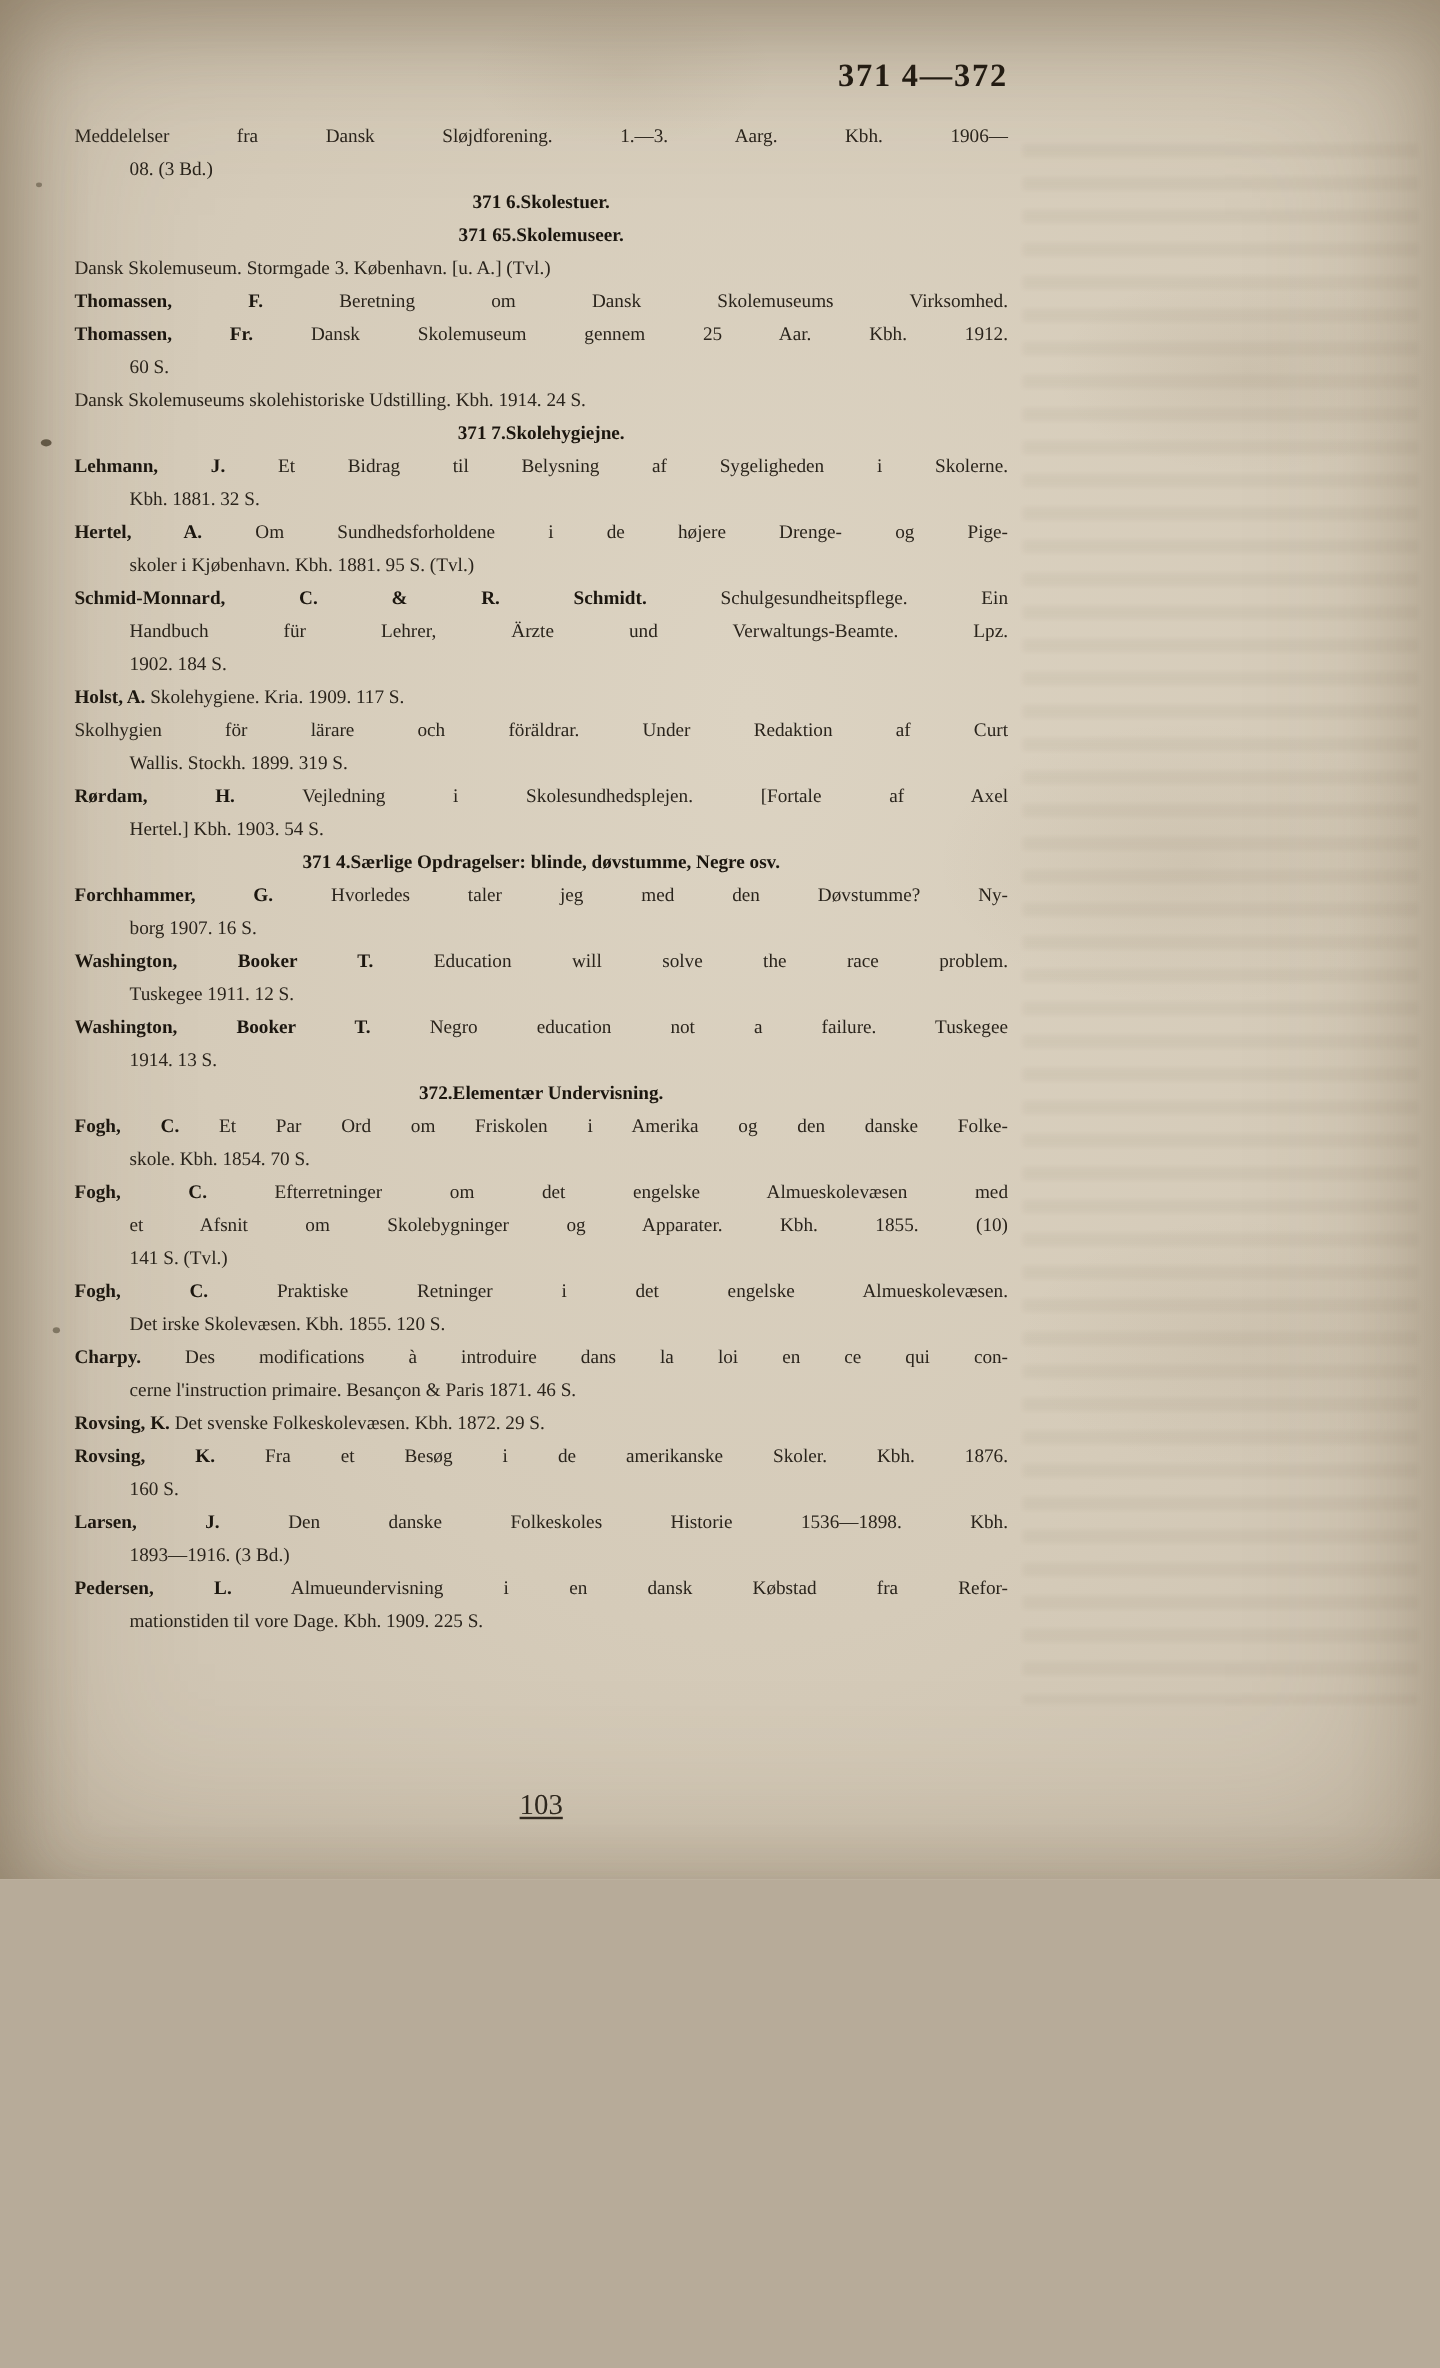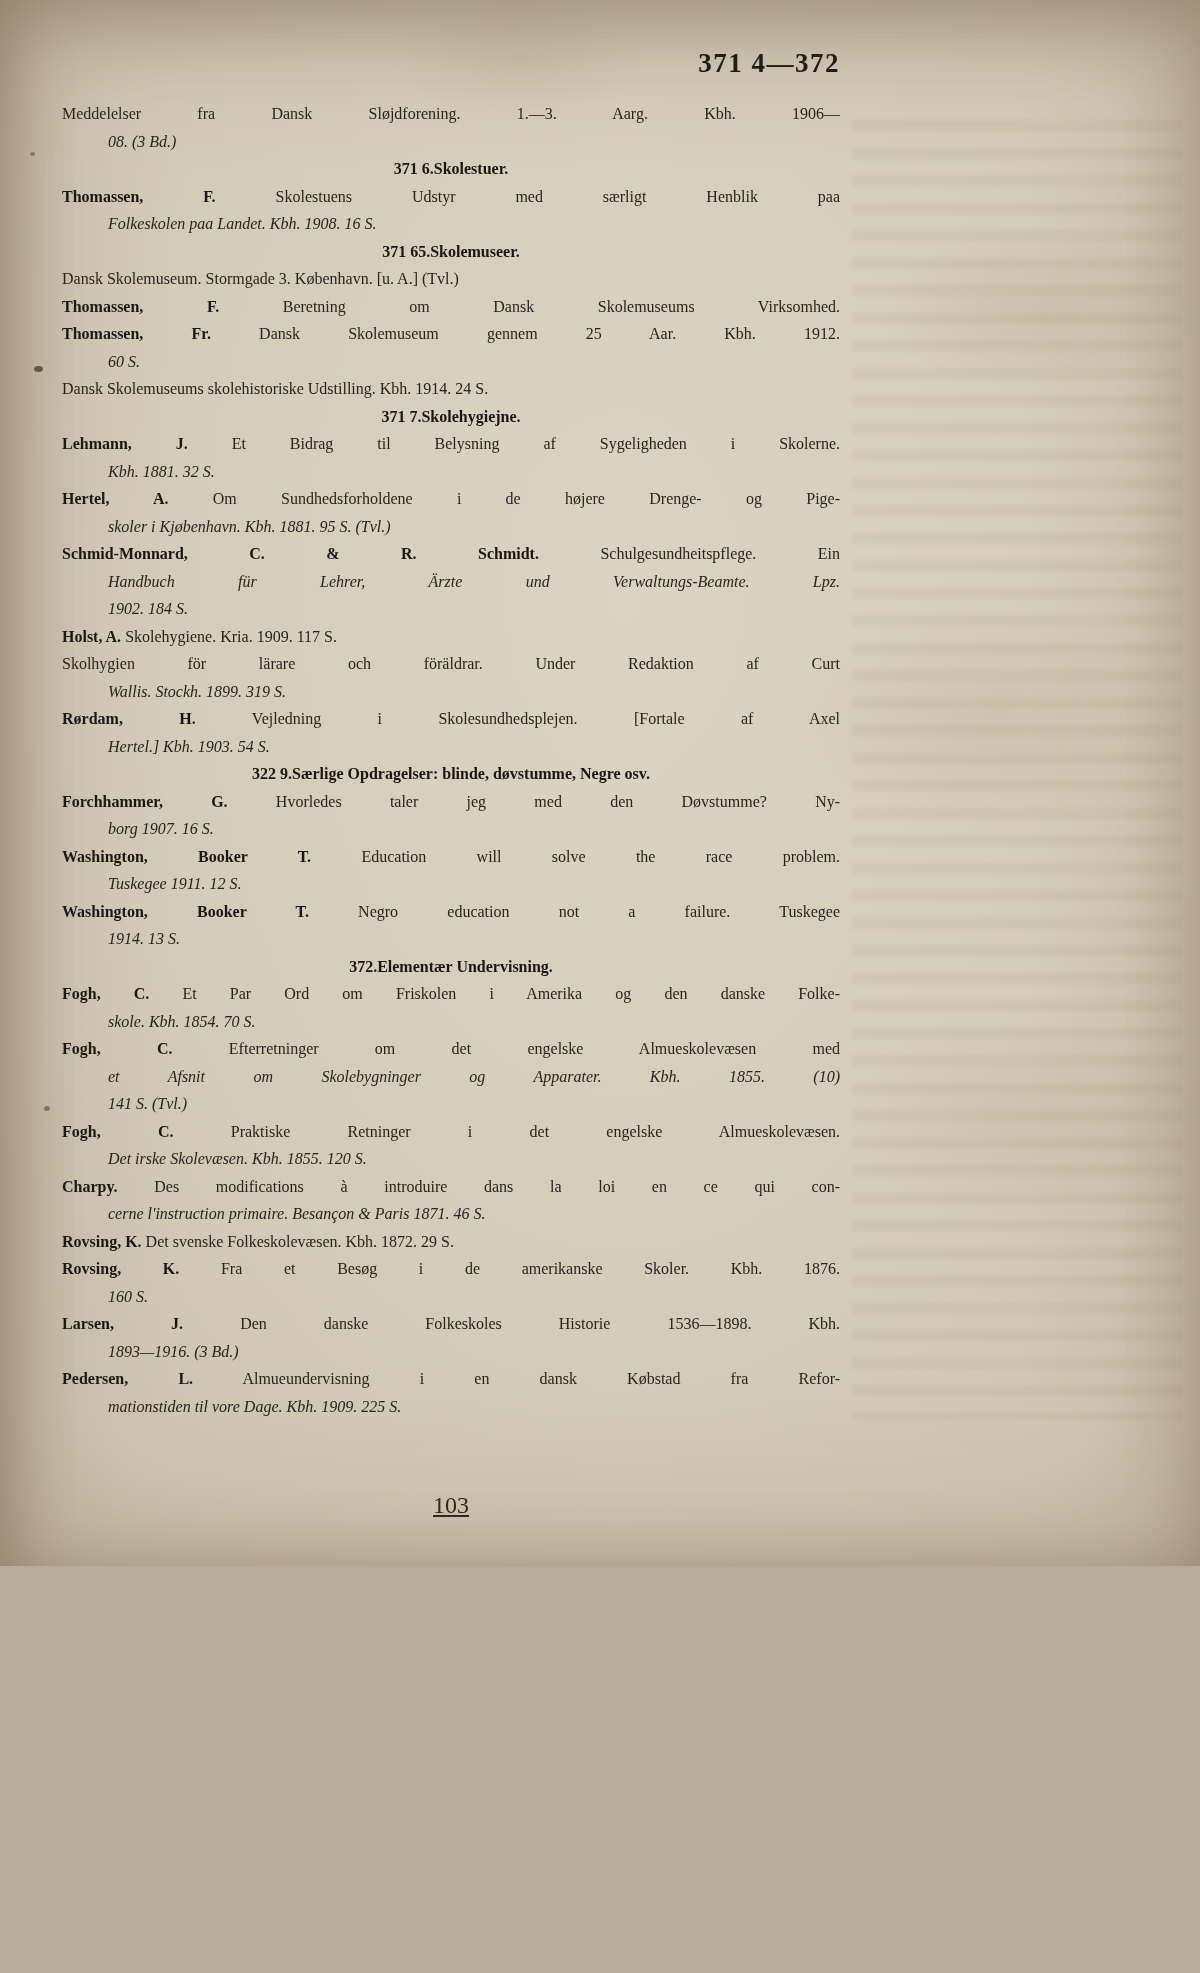--- a/index.html
+++ b/index.html
@@ -54,21 +54,21 @@
     font-weight: bold; font-size: 27px; letter-spacing: 1.5px;
     color: #1b160f;
   }
   .content {
     position: absolute; left: 62px; top: 100px; width: 778px;
     font-size: 16px; line-height: 27.5px;
     color: #2a241c;
   }
   .line { }
   .line.j { text-align: justify; text-align-last: justify; }
-  .line.cont { margin-left: 46px; font-style: italic; }
+  .line.cont { margin-left: 46px; }
   .entry b { font-weight: bold; color: #1b160f; }
   .section {
     display: flex; justify-content: center;
     font-weight: bold; color: #1b160f;
   }
   .footer-row {
     position: absolute; left: 62px; top: 1492px; width: 778px;
     text-align: center; font-size: 24px; color: #2a241c; text-decoration: underline;
   }
 </style>
@@ -88,24 +88,20 @@
 
   <div class="content" id="blocks">
       <div class="entry">
         <div class="line j"><span class="txt">Meddelelser fra Dansk Sløjdforening. 1.—3. Aarg. Kbh. 1906—</span></div>
         <div class="line cont"><span class="txt">08. (3 Bd.)</span></div>
       </div>
       <div class="section line">
         <span class="num">371 6.</span>
         <span class="title">Skolestuer.</span>
       </div>
-      <div class="entry">
-        <div class="line j"><b class="lead">Thomassen, F.</b> <span class="txt">Skolestuens Udstyr med særligt Henblik paa</span></div>
-        <div class="line cont"><span class="txt">Folkeskolen paa Landet. Kbh. 1908. 16 S.</span></div>
-      </div>
       <div class="section line">
         <span class="num">371 65.</span>
         <span class="title">Skolemuseer.</span>
       </div>
       <div class="entry">
         <div class="line"><span class="txt">Dansk Skolemuseum. Stormgade 3. København. [u. A.] (Tvl.)</span></div>
       </div>
       <div class="entry">
         <div class="line j"><b class="lead">Thomassen, F.</b> <span class="txt">Beretning om Dansk Skolemuseums Virksomhed.</span></div>
       </div>
@@ -138,21 +134,21 @@
       </div>
       <div class="entry">
         <div class="line j"><span class="txt">Skolhygien för lärare och föräldrar. Under Redaktion af Curt</span></div>
         <div class="line cont"><span class="txt">Wallis. Stockh. 1899. 319 S.</span></div>
       </div>
       <div class="entry">
         <div class="line j"><b class="lead">Rørdam, H.</b> <span class="txt">Vejledning i Skolesundhedsplejen. [Fortale af Axel</span></div>
         <div class="line cont"><span class="txt">Hertel.] Kbh. 1903. 54 S.</span></div>
       </div>
       <div class="section line">
-        <span class="num">322 9.</span>
+        <span class="num">371 4.</span>
         <span class="title">Særlige Opdragelser: blinde, døvstumme, Negre osv.</span>
       </div>
       <div class="entry">
         <div class="line j"><b class="lead">Forchhammer, G.</b> <span class="txt">Hvorledes taler jeg med den Døvstumme? Ny-</span></div>
         <div class="line cont"><span class="txt">borg 1907. 16 S.</span></div>
       </div>
       <div class="entry">
         <div class="line j"><b class="lead">Washington, Booker T.</b> <span class="txt">Education will solve the race problem.</span></div>
         <div class="line cont"><span class="txt">Tuskegee 1911. 12 S.</span></div>
       </div>

